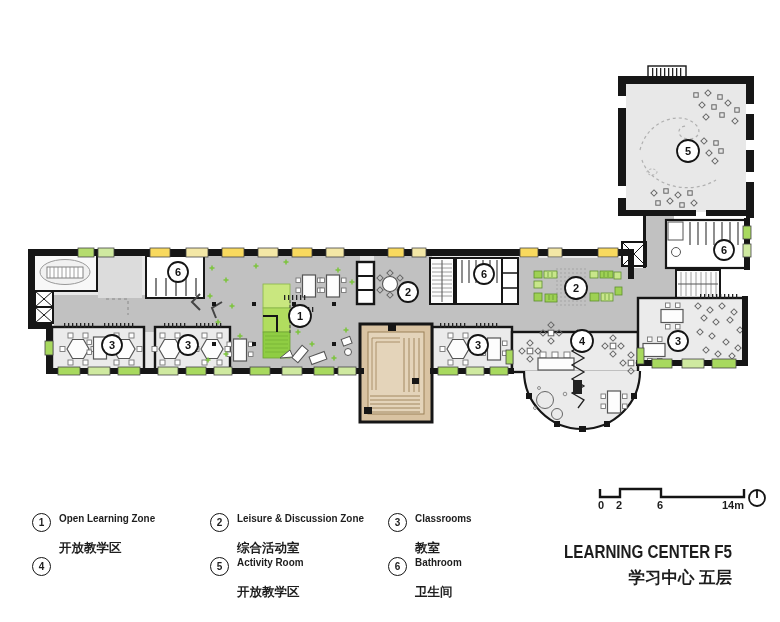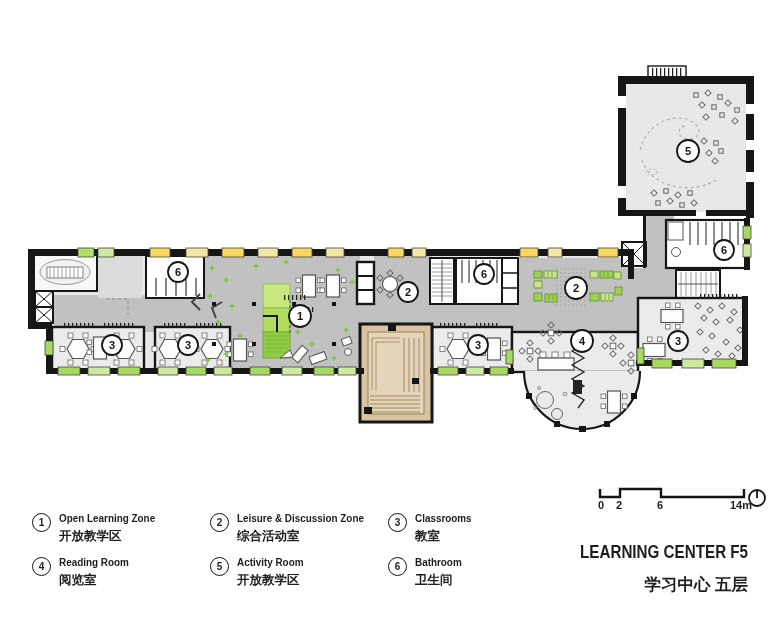--- a/index.html
+++ b/index.html
@@ -10,25 +10,25 @@
   .badge circle{fill:#ffffff;stroke:#141414;stroke-width:1.8;}
   .badge text{font:700 11px "Liberation Sans",sans-serif;text-anchor:middle;fill:#141414;}
   .wall{fill:#161616;}
   .win{stroke:#444;stroke-width:0.8;}
   
   .legend-item{position:absolute;display:flex;gap:8px;align-items:flex-start;}
   .lg-badge{width:17px;height:17px;border:1.7px solid #141414;border-radius:50%;
             font-size:10px;font-weight:700;display:flex;align-items:center;justify-content:center;
             flex:0 0 auto;margin-top:1px;}
   .lg-en{font-size:11.5px;font-weight:700;letter-spacing:0;transform:scaleX(.86);transform-origin:left center;white-space:nowrap;}
-  .lg-zh{font-size:12.5px;font-weight:700;margin-top:4px;white-space:nowrap;}
+  .lg-zh{font-size:12.5px;font-weight:700;margin-top:16px;white-space:nowrap;}
   
-  .title-block{position:absolute;right:32px;top:541px;text-align:right;}
+  .title-block{position:absolute;right:48px;top:541px;text-align:right;}
   .title-en{font-size:19px;font-weight:800;white-space:nowrap;transform:scaleX(.8);transform-origin:right center;}
-  .title-zh{font-size:16.5px;font-weight:700;margin-top:11px;white-space:nowrap;}
+  .title-zh{font-size:16.5px;font-weight:700;margin-top:4px;white-space:nowrap;}
   
   .scalebar{position:absolute;left:598px;top:486px;width:150px;height:26px;}
   .scalebar .lbl{position:absolute;top:13px;font-size:11px;font-weight:700;}
   .north{position:absolute;left:746px;top:487px;width:22px;height:22px;}
 </style>
 </head>
 <body>
 
 <div class="canvas">
 
@@ -438,24 +438,20 @@
   <div>
     <div class="legend-item" style="left:32px;top:512px;">
       <span class="lg-badge">1</span>
       <span>
           <span class="lg-en" style="display:block">Open Learning Zone</span>
       <span class="lg-zh" style="display:block">开放教学区</span>
         </span>
     </div>
     <div class="legend-item" style="left:32px;top:556px;">
       <span class="lg-badge">4</span>
-      <span>
-          <span class="lg-en" style="display:block">Reading Room</span>
-      <span class="lg-zh" style="display:block">阅览室</span>
-        </span>
     </div>
     <div class="legend-item" style="left:210px;top:512px;">
       <span class="lg-badge">2</span>
       <span>
           <span class="lg-en" style="display:block">Leisure &amp; Discussion Zone</span>
       <span class="lg-zh" style="display:block">综合活动室</span>
         </span>
     </div>
     <div class="legend-item" style="left:210px;top:556px;">
       <span class="lg-badge">5</span>
@@ -480,21 +476,21 @@
     </div>
   </div>
 
   <div class="scalebar">
     <svg width="150" height="13" viewBox="0 0 150 13">
       <path d="M2,3 V11 H22 V3 H63 V11 H146 V3" fill="none" stroke="#141414" stroke-width="2.4"></path>
     </svg>
     <span class="lbl" style="left:0px;">0</span>
     <span class="lbl" style="left:18px;">2</span>
     <span class="lbl" style="left:59px;">6</span>
-    <span class="lbl" style="left:124px;margin-left:8px;">14m</span>
+    <span class="lbl" style="left:124px;">14m</span>
   </div>
   <svg class="north" viewBox="0 0 22 22">
     <circle cx="11" cy="11" r="8" fill="none" stroke="#141414" stroke-width="1.8"></circle>
     <path d="M11,3.5 V11" stroke="#141414" stroke-width="1.8"></path>
   </svg>
 
   <div class="title-block">
     <div class="title-en">LEARNING CENTER F5</div>
     <div class="title-zh">学习中心 五层</div>
   </div>

